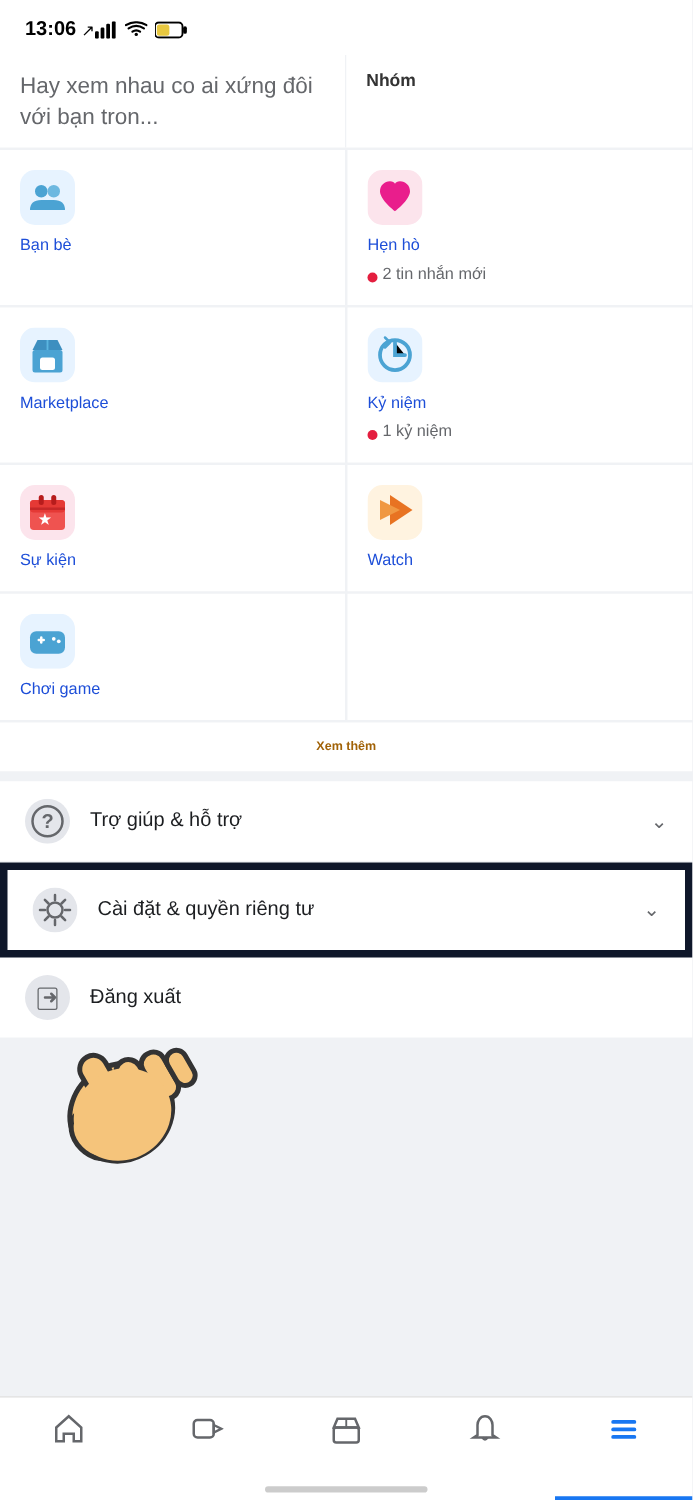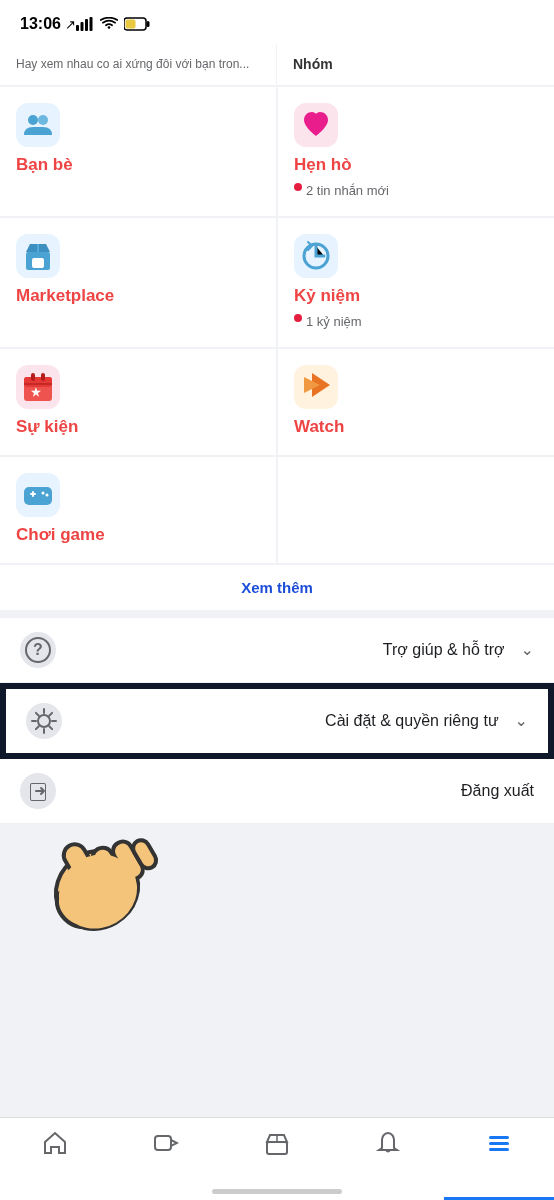--- a/index.html
+++ b/index.html
@@ -64,49 +64,49 @@
       gap: 8px;
       min-height: 100px;
     }
 
     .menu-item-icon {
       width: 44px;
       height: 44px;
     }
 
     .menu-item-label {
-      font-size: 17px;
-      font-weight: 700;
-      color: #ef4444;
+      font-size: 13px;
+      font-weight: 400;
+      color: #1d4ed8;
     }
 
     .menu-item-sublabel {
       font-size: 13px;
       color: #65676b;
       display: flex;
-      align-items: flex-start;
+      align-items: flex-end;
       gap: 4px;
     }
 
     .red-dot {
       width: 8px;
       height: 8px;
       background: #e41e3f;
       border-radius: 50%;
       display: inline-block;
     }
 
     
     .see-more-btn {
       background: #fff;
       text-align: center;
       padding: 14px;
-      font-size: 15px;
+      font-size: 10px;
       font-weight: 600;
-      color: #1d4ed8;
+      color: #a16207;
       margin-top: 2px;
       cursor: pointer;
     }
 
     
     .list-section {
       margin-top: 8px;
       background: #fff;
     }
 
@@ -122,21 +122,20 @@
     .list-item-icon {
       width: 36px;
       height: 36px;
       flex-shrink: 0;
     }
 
     .list-item-text {
       font-size: 16px;
       color: #1c1e21;
       flex: 1;
-      text-align: right;
     }
 
     .chevron {
       font-size: 16px;
       color: #65676b;
     }
 
     
     .bottom-nav {
       position: absolute;
@@ -224,21 +223,21 @@
 
     <svg width="26" height="14" viewBox="0 0 26 14">
       <rect x="0" y="1" width="22" height="12" rx="3" stroke="#000" stroke-width="1.5" fill="none"></rect>
       <rect x="22.5" y="4" width="3" height="6" rx="1.5" fill="#000"></rect>
       <rect x="1.5" y="2.5" width="10" height="9" rx="2" fill="#e8c840"></rect>
     </svg>
   </div>
 </div>
 
 <div class="partial-card" style="background:#fff; margin-bottom:2px;">
-  <div class="partial-left" style="font-size:12px;color:#65676b;line-height:1.4;">
+  <div class="partial-left" style="font-size:18px;color:#65676b;line-height:1.4;">
     <span>Hay xem nhau co ai xứng đôi với bạn tron...</span>
   </div>
   <div class="partial-right">
     <span>Nhóm</span>
   </div>
 </div>
 
 <div class="menu-grid">
 
   <div class="menu-item">

